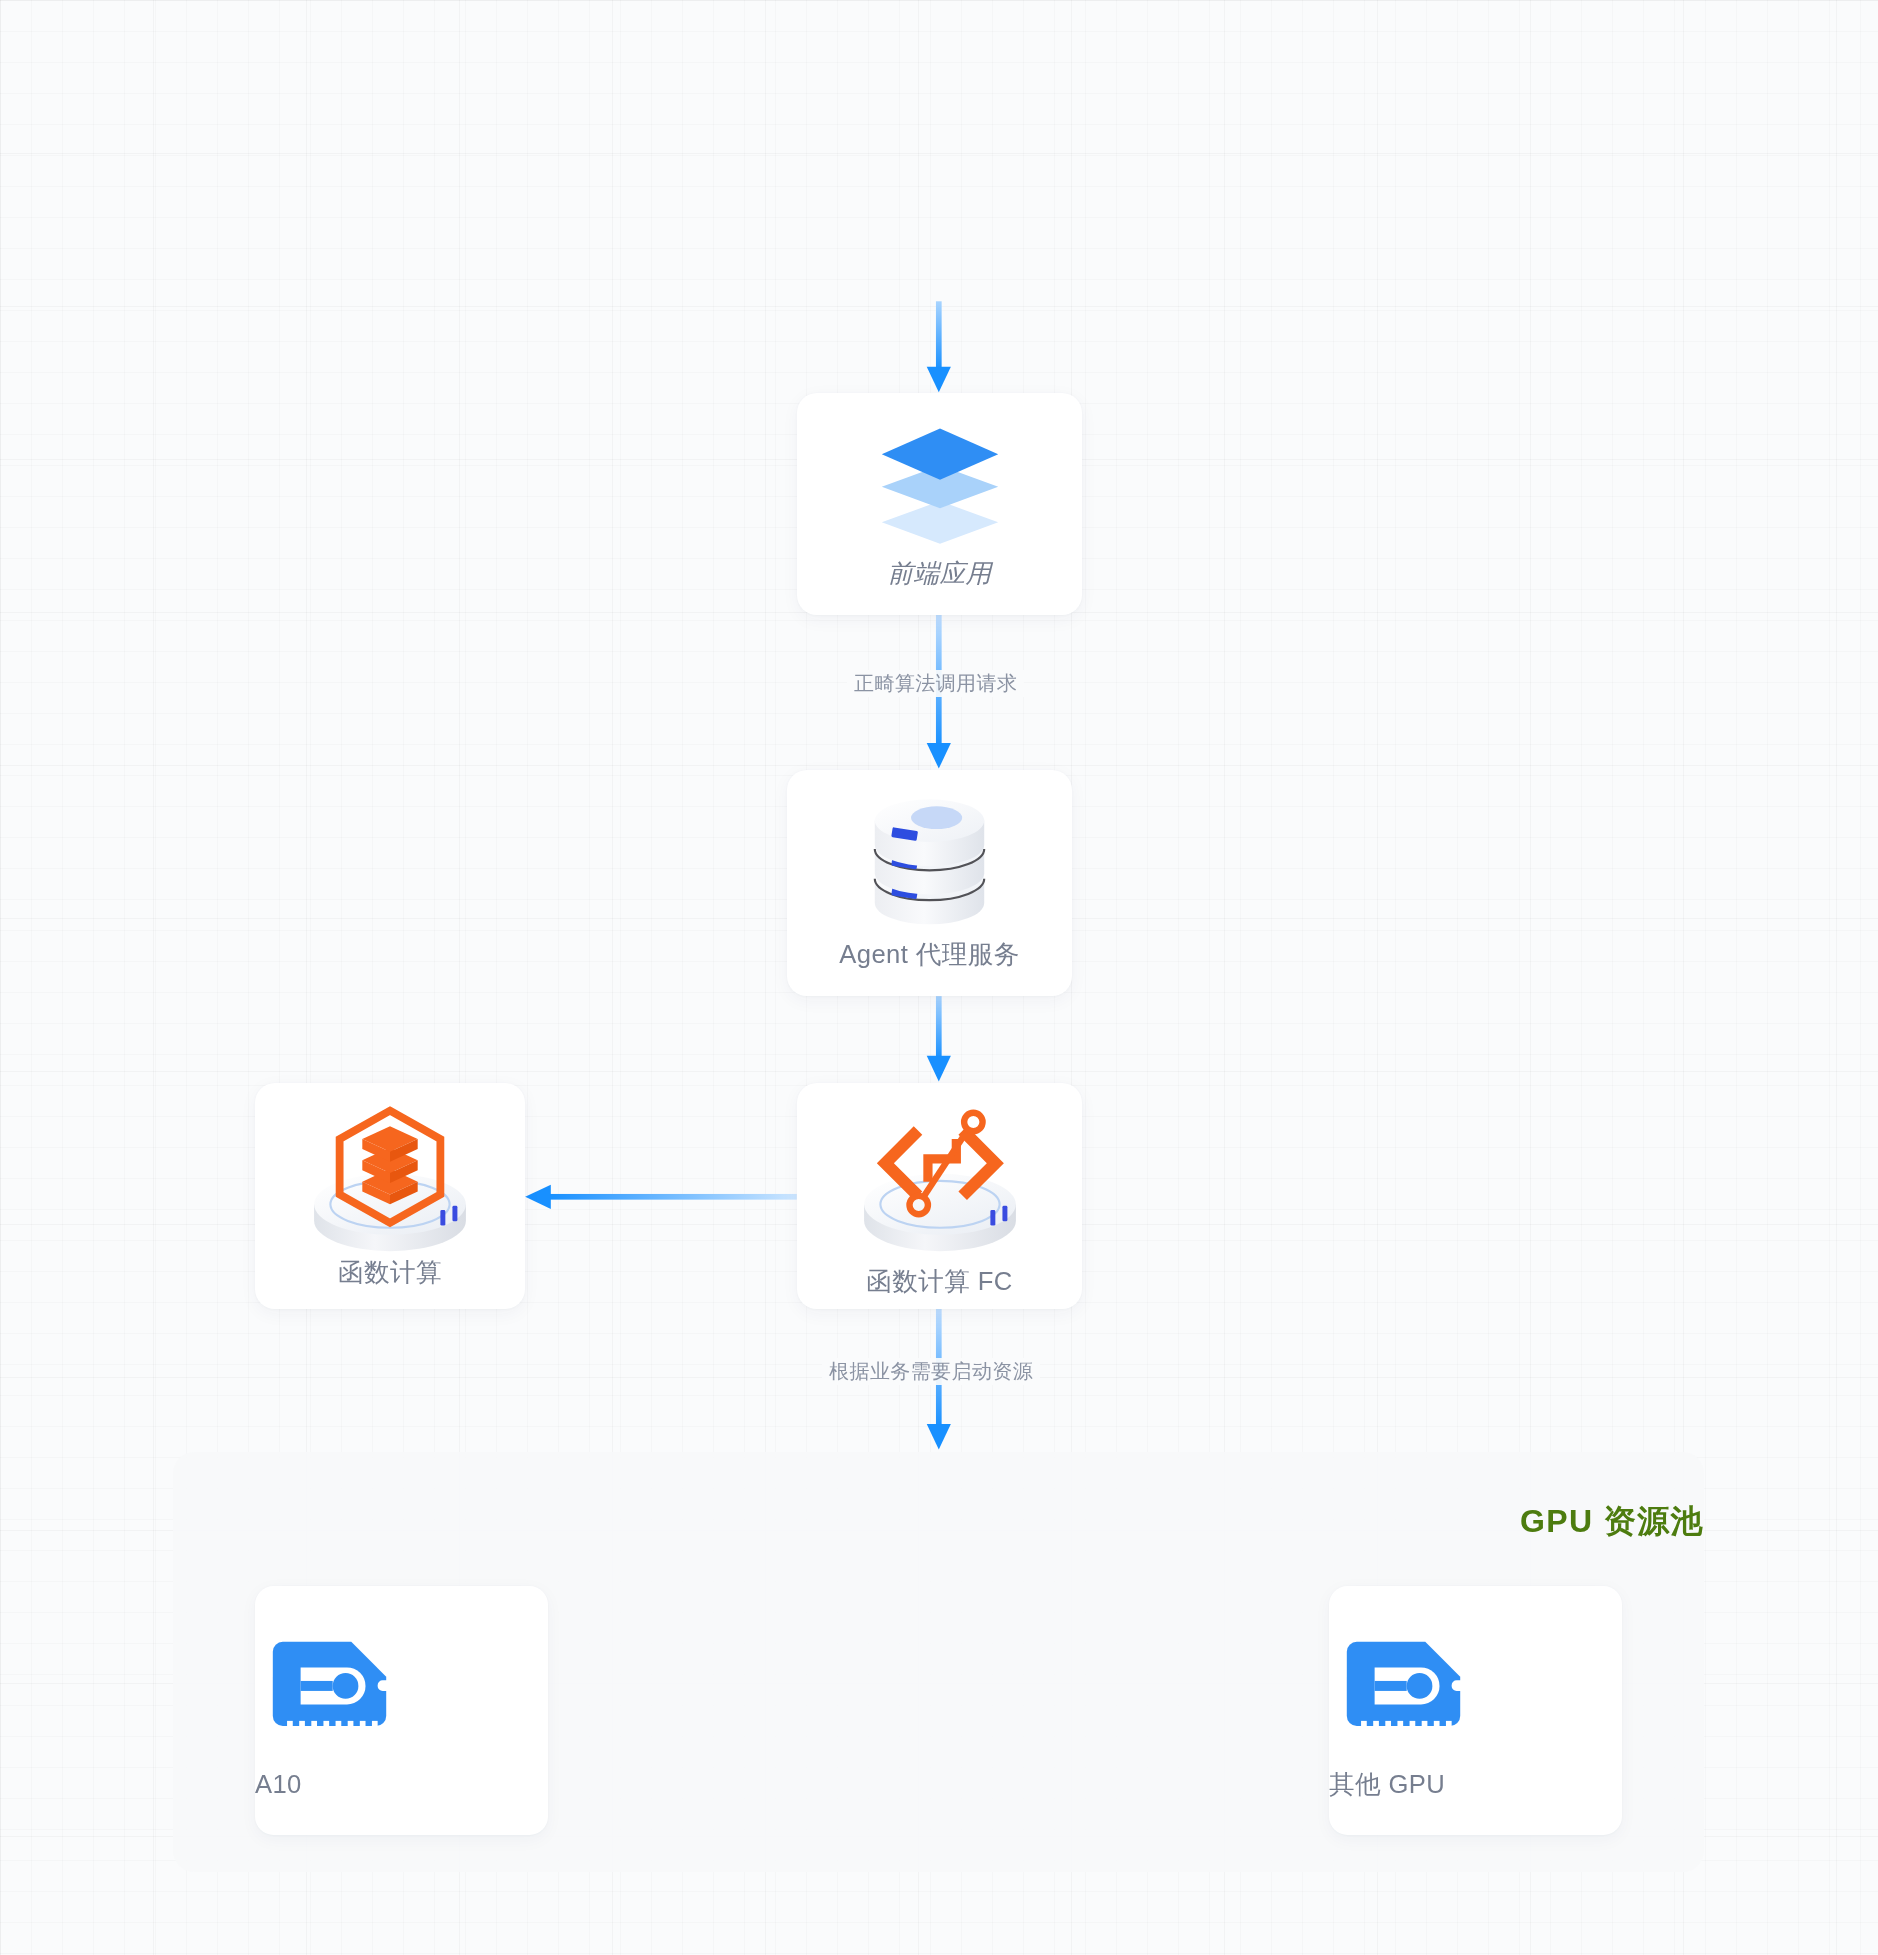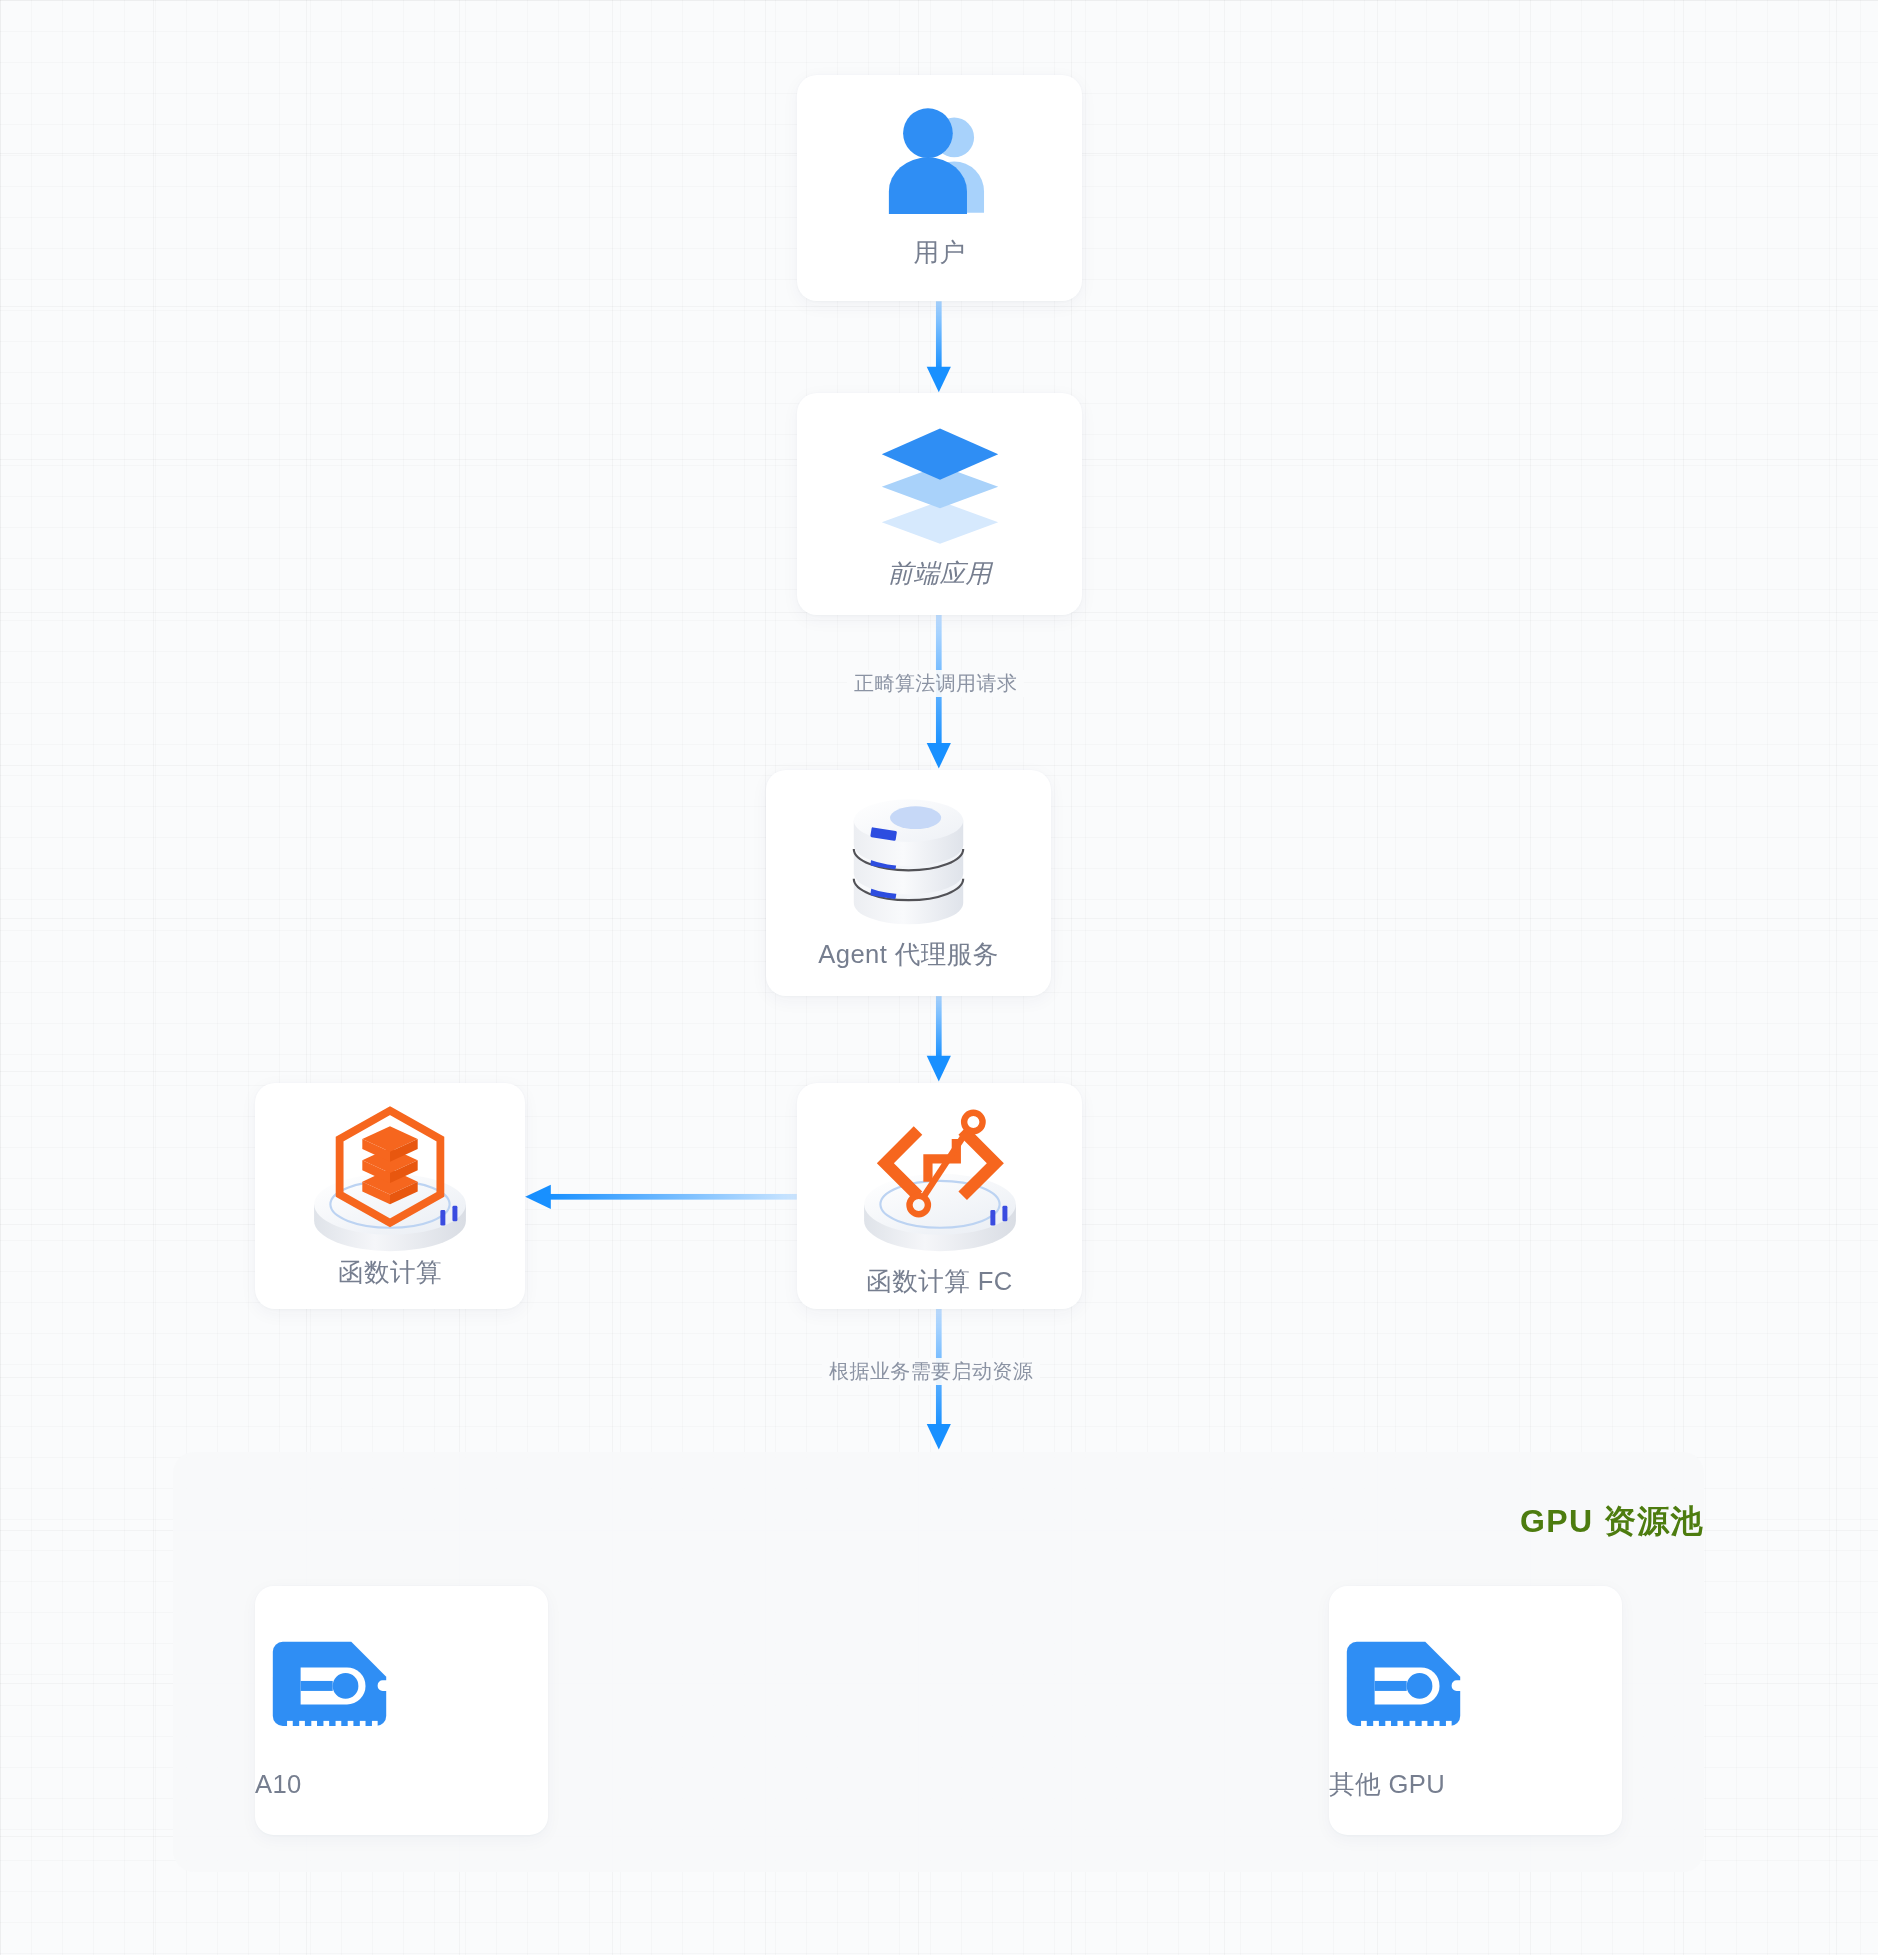--- a/index.html
+++ b/index.html
@@ -47,21 +47,21 @@
     font-size: 25.6px;
     color: #767e8f;
     letter-spacing: 0.4px;
     white-space: nowrap;
     line-height: 1;
   }
 
   
   #node-user        { left: 797px; top: 75px;  width: 285px; height: 226px; padding-top: 27px; }
   #node-frontend    { left: 797px; top: 393px;  width: 285px; height: 222px; padding-top: 28.5px; }
-  #node-agent       { left: 766px; top: 770px; width: 285px; height: 226px; padding-top: 23px; text-align: right; }
+  #node-agent       { left: 787px; top: 770px; width: 285px; height: 226px; padding-top: 23px; text-align: right; }
   #node-fc          { left: 797px; top: 1083px; width: 285px; height: 226px; padding-top: 20px; }
   #node-container   { left: 255px;  top: 1083px; width: 270px; height: 226px; padding-top: 20px; }
 
   #node-user .icon-wrap      { width: 164px; height: 121px; }
   #node-frontend .icon-wrap  { width: 164px; height: 125px; }
   #node-agent .icon-wrap     { width: 142px; height: 139px; }
   #node-fc .icon-wrap        { width: 185px; height: 153px; }
   #node-container .icon-wrap { width: 185px; height: 153px; }
 
   #node-user .node-label     { margin-top: 17px; }
@@ -196,33 +196,20 @@
           <stop offset="0%" stop-color="#bfdeff"></stop>
             <stop offset="100%" stop-color="#1890ff"></stop>
         </linearGradient>
       </defs>
       <rect x="14" y="0" width="8" height="166" fill="url(#gvD)"></rect>
       <polygon points="18,198 1,162 35,162" fill="#1890ff"></polygon>
     </svg>
   </div>
   <div class="edge-label" style="left:822px; top:1358px;">根据业务需要启动资源</div>
 
-  <div class="node" id="node-user">
-    <div class="icon-wrap">
-      <svg width="142" height="114" viewBox="0 0 200 160">
-
-        <circle cx="120" cy="44" r="28" fill="#a8d2fb"></circle>
-        <path d="M78 150 L78 120 A42 42 0 0 1 162 120 L162 150 Z" fill="#a8d2fb"></path>
-
-        <circle cx="83" cy="38" r="35" fill="#2f8ef4"></circle>
-        <path d="M28 152 L28 120 A55 48 0 0 1 138 120 L138 152 Z" fill="#2f8ef4"></path>
-      </svg>
-    </div>
-    <div class="node-label">用户</div>
-  </div>
 
   <div class="node" id="node-frontend">
     <div class="icon-wrap">
       <svg width="142" height="120" viewBox="0 0 200 168">
         <polygon points="100,108 18,138 100,168 182,138" fill="#d6e9fd"></polygon>
         <polygon points="100,58 18,88 100,118 182,88" fill="#a9d2fa"></polygon>
         <polygon points="100,6 18,42 100,78 182,42" fill="#2f8ef4"></polygon>
       </svg>
     </div>
     <div class="node-label">前端应用</div>

